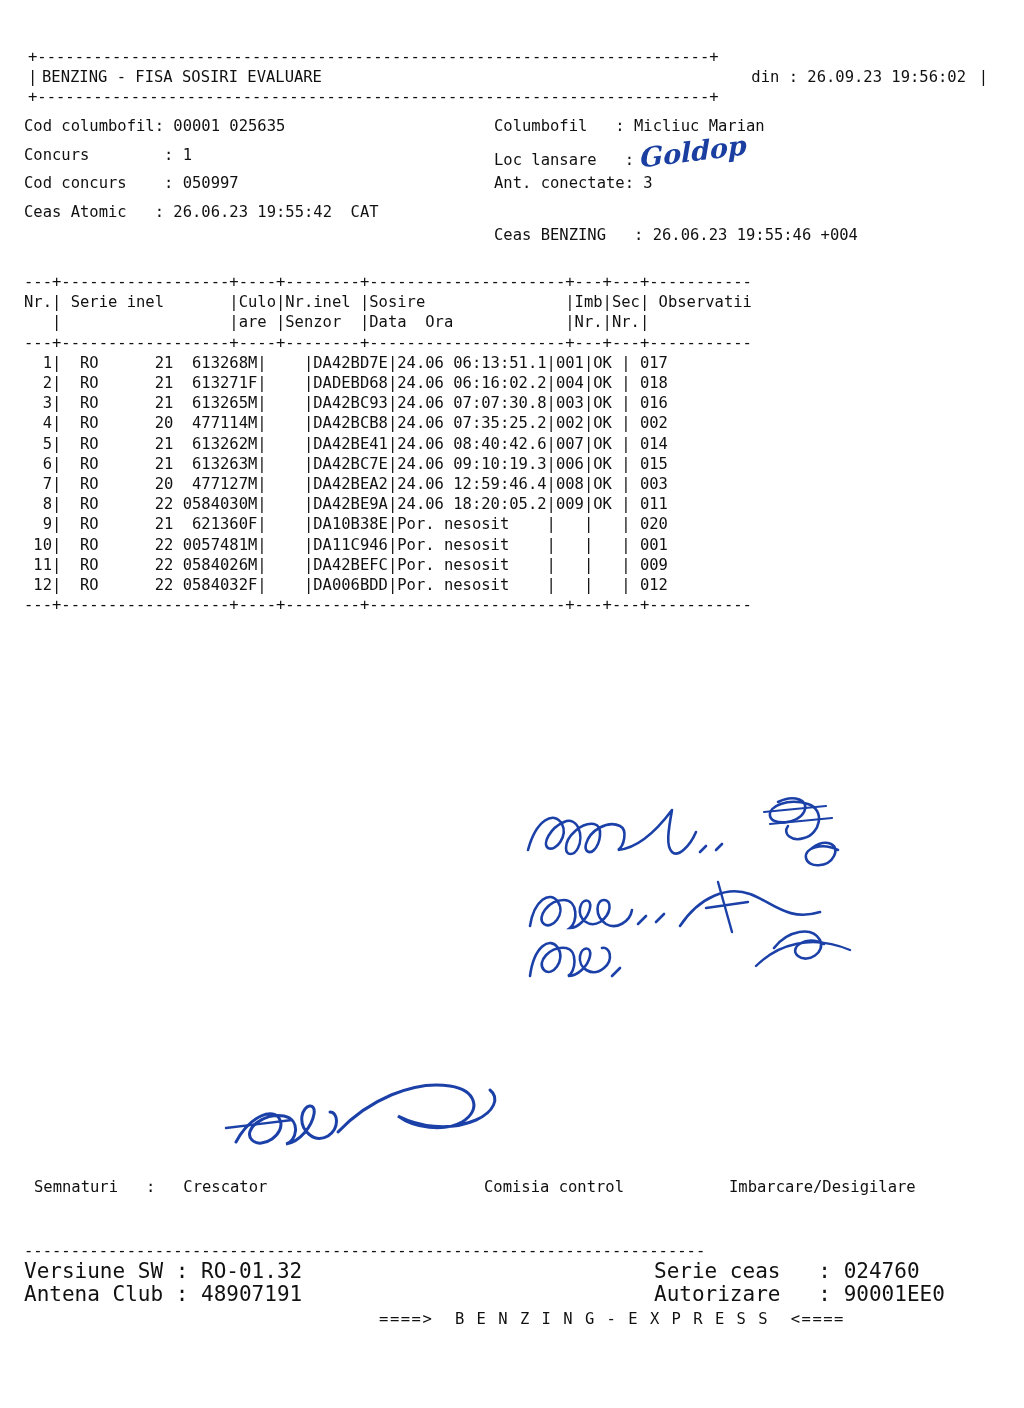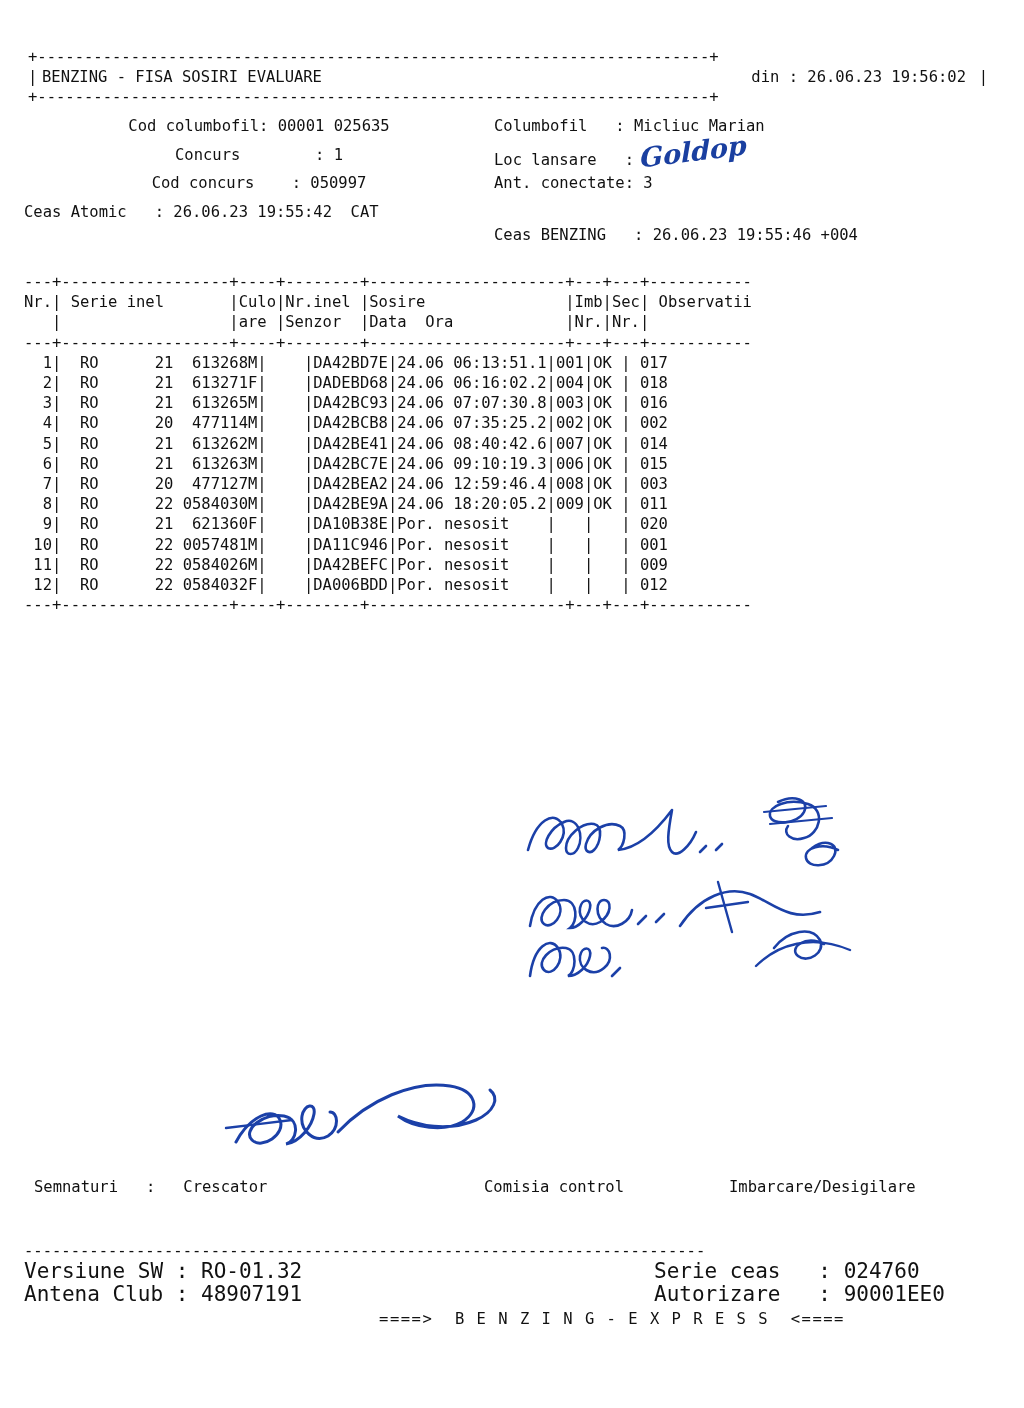--- a/index.html
+++ b/index.html
@@ -61,21 +61,21 @@
     left: 24px;
     top: 115px;
     width: 980px;
   }
   .info .line {
     display: flex;
     white-space: pre;
     font-size: 15.5px;
     line-height: 23px;
   }
-  .col-left { width: 470px; flex: 0 0 470px; white-space: pre; text-align: center; }
+  .col-left { width: 470px; flex: 0 0 470px; white-space: pre; }
   .col-right { flex: 1 1 auto; white-space: pre; }
   .gap-6 { height: 6px; }
 
   .script {
     font-family: "DejaVu Serif", "Liberation Serif", serif;
     font-style: italic;
     color: #1a3fa0;
     font-size: 27px;
     transform: rotate(-7deg) skewX(-6deg);
     display: inline-block;
@@ -153,21 +153,21 @@
 <div class="page">
 
   <div class="hdr-wrap">
     <div class="rule">+------------------------------------------------------------------------+</div>
     <div class="hdr-row">
       <span class="hdr-pipe">|</span>
       <span class="hdr-title">BENZING - FISA SOSIRI EVALUARE</span>
       <span class="hdr-spacer"></span>
       <span class="hdr-din">din :</span>
       <span> </span>
-      <span class="hdr-din">26.06.23 19:56:02</span>
+      <span class="hdr-din">26.09.23 19:56:02</span>
       <span class="hdr-pipe-r">|</span>
     </div>
     <div class="rule">+------------------------------------------------------------------------+</div>
   </div>
 
   <div class="info">
 
     <div class="line">
       <span class="col-left"><span>Cod columbofil:</span> <span>00001 025635</span></span>
       <span class="col-right"><span>Columbofil</span>   <span>: Micliuc Marian</span></span>

